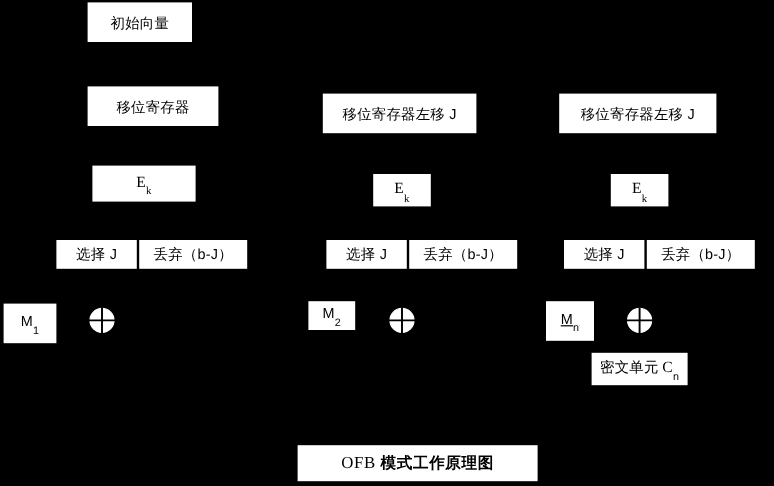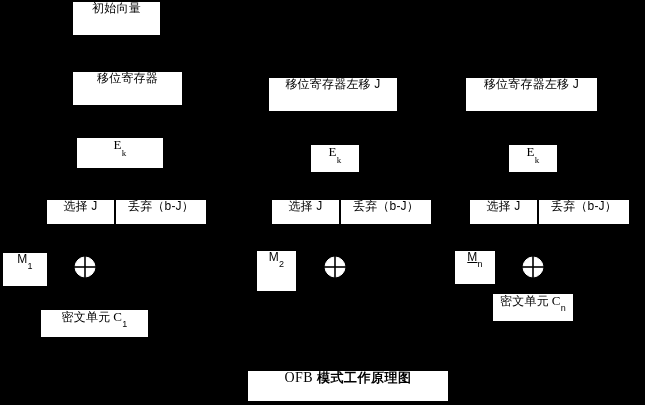--- a/index.html
+++ b/index.html
@@ -15,20 +15,21 @@
     background: #000000;
     overflow: hidden;
     font-family: "Liberation Sans", "DejaVu Sans", sans-serif;
   }
   .box {
     position: absolute;
     background: #ffffff;
     color: #000000;
     box-sizing: border-box;
     display: flex;
+    align-items: center;
     justify-content: center;
     line-height: 1;
     white-space: nowrap;
     font-size: 12px;
     letter-spacing: 0.2px;
   }
   .sub {
     font-size: 9px;
     vertical-align: sub;
     position: relative;
@@ -98,40 +99,37 @@
   </div>
 
   <div class="xor" style="left:74px; top:256px;">
     <svg width="22" height="22" viewBox="0 0 22 22">
       <circle cx="11" cy="11" r="10" fill="#ffffff" stroke="#ffffff" stroke-width="1"></circle>
       <line x1="11" y1="0" x2="11" y2="22" stroke="#000000" stroke-width="1.6"></line>
       <line x1="0" y1="11" x2="22" y2="11" stroke="#000000" stroke-width="1.6"></line>
     </svg>
   </div>
 
-  <div class="box cipher" style="left:41px; top:310px; width:107px; height:27px;">
-    <span><span>密文单元</span><span class="cl">C</span><span class="sub">1</span></span>
-  </div>
 
   <div class="box" style="left:269px; top:78px; width:128px; height:33px;">
     <span>移位寄存器左移 J</span>
   </div>
 
   <div class="box" style="left:311px; top:145px; width:48px; height:27px;">
     <span class="ek"><span>E</span><span class="sub">k</span></span>
   </div>
 
   <div class="box" style="left:272px; top:200px; width:67px; height:24px;">
     <span>选择 J</span>
   </div>
   <div class="box" style="left:341px; top:200px; width:90px; height:24px;">
     <span>丢弃（b-J）</span>
   </div>
 
-  <div class="box" style="left:257px; top:251px; width:39px; height:40px;">
+  <div class="box" style="left:257px; top:251px; width:39px; height:24px;">
     <span class="mlabel"><span>M</span><span class="sub">2</span></span>
   </div>
 
   <div class="xor" style="left:324px; top:256px;">
     <svg width="22" height="22" viewBox="0 0 22 22">
       <circle cx="11" cy="11" r="10" fill="#ffffff" stroke="#ffffff" stroke-width="1"></circle>
       <line x1="11" y1="0" x2="11" y2="22" stroke="#000000" stroke-width="1.6"></line>
       <line x1="0" y1="11" x2="22" y2="11" stroke="#000000" stroke-width="1.6"></line>
     </svg>
   </div>

